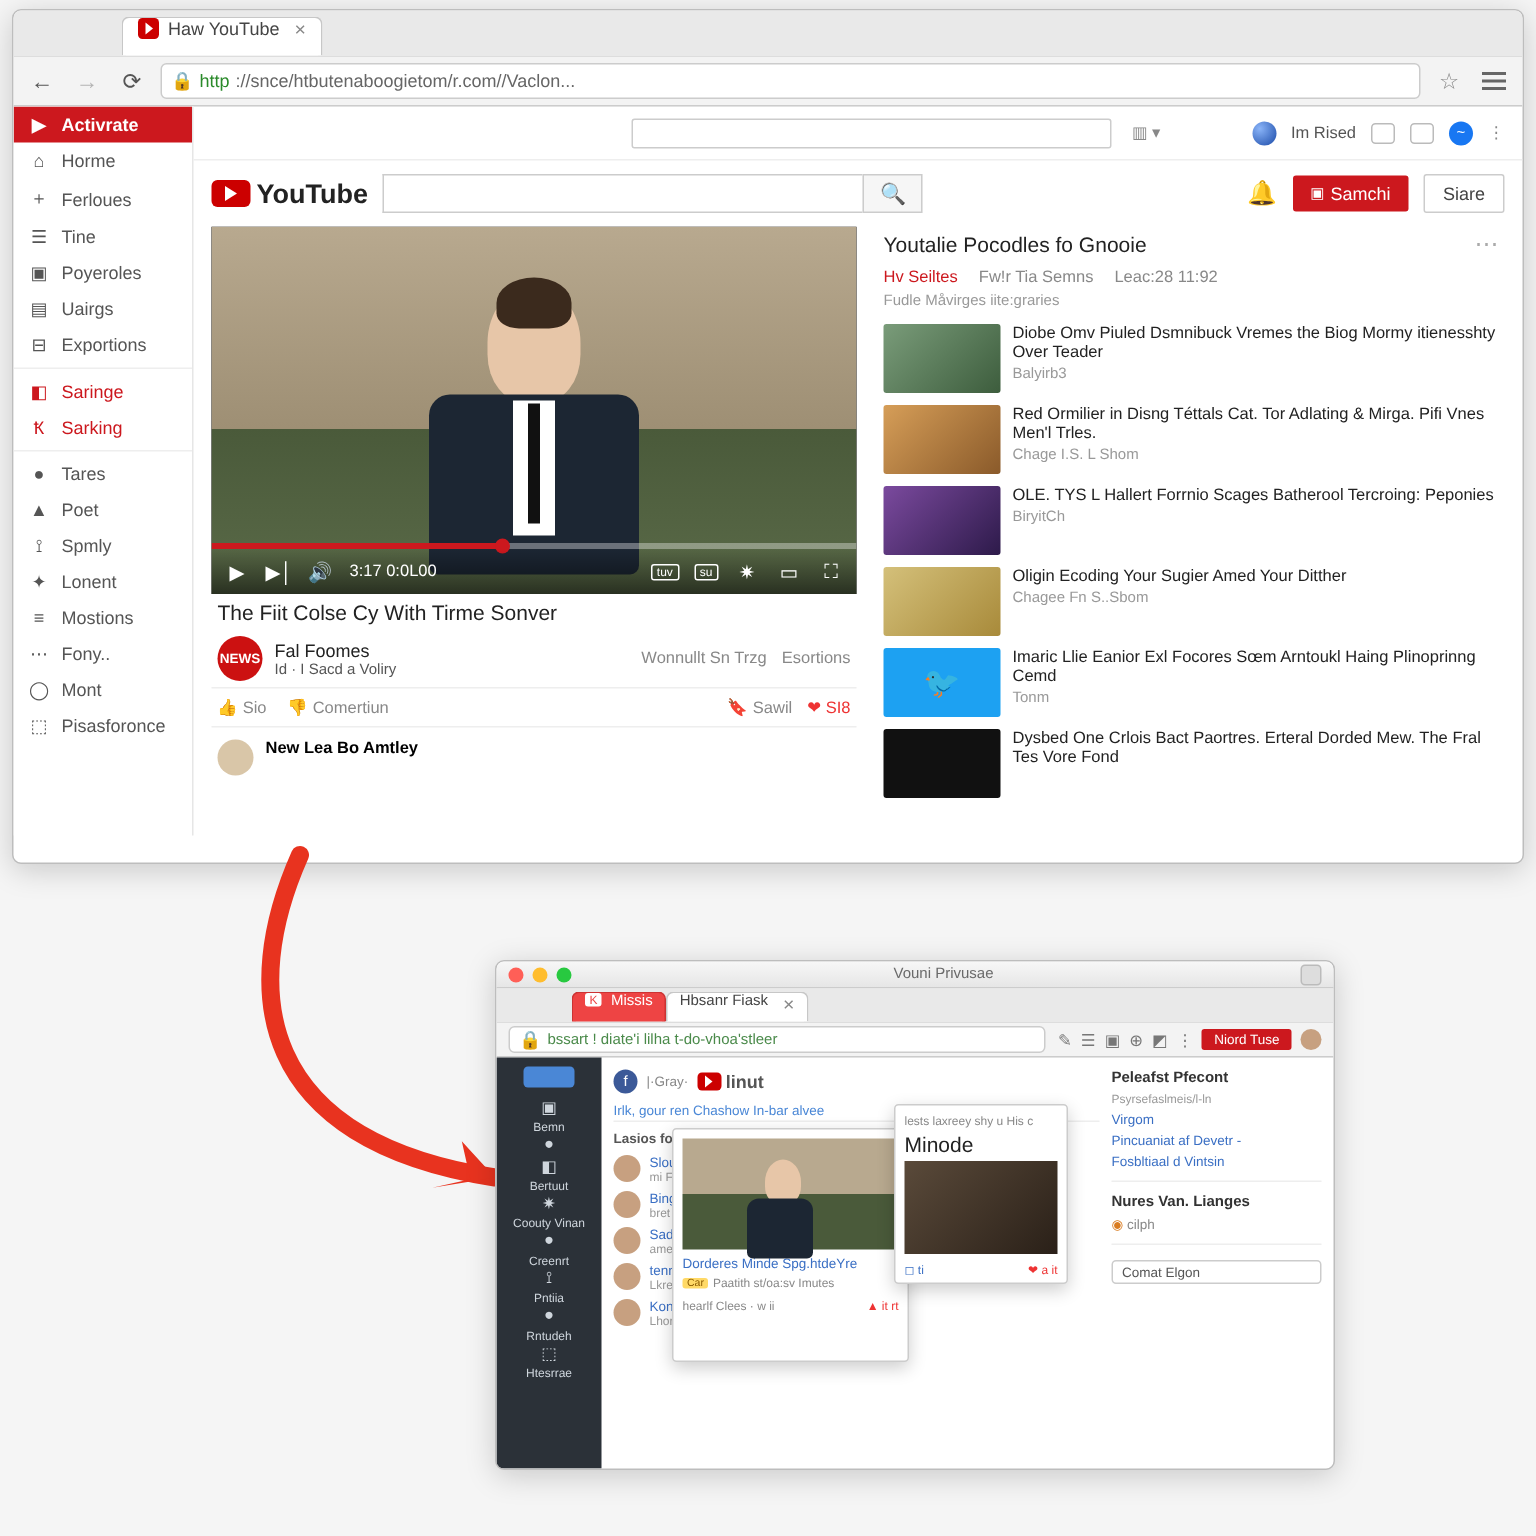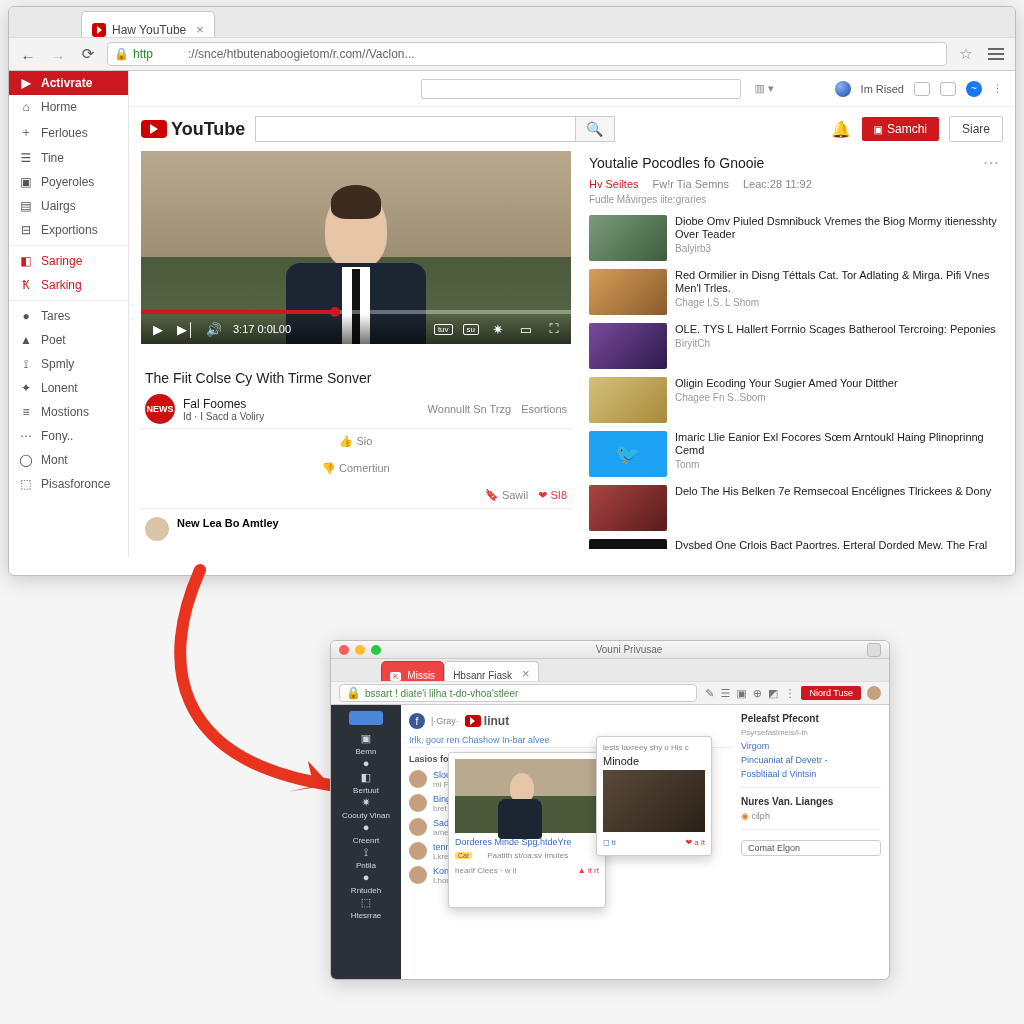--- a/index.html
+++ b/index.html
@@ -10,31 +10,31 @@
   .win-top { left: 8px; top: 6px; width: 1008px; height: 570px; }
 
   .titlebar { height: 20px; background: linear-gradient(#f7f7f7,#e6e6e6); border-bottom: 1px solid #ccc; display: flex; align-items: center; padding: 0 8px; font-size: 11px; color: #6a6a6a; }
   .traffic { display: flex; gap: 6px; margin-right: 10px; }
   .tl { width: 10px; height: 10px; border-radius: 50%; }
   .tl.r { background:#ff5f57; } .tl.y { background:#ffbd2e; } .tl.g { background:#28c940; }
   .titlebar .title { flex: 1; text-align: center; }
   .titlebar .right-dot { width: 14px; height: 14px; background:#ddd; border:1px solid #bbb; border-radius:3px; }
 
   .tabstrip { height: 30px; background: #e9e9e9; display: flex; align-items: flex-end; padding-left: 72px; }
-  .tab { height: 26px; background: #fff; border: 1px solid #c7c7c7; border-bottom: none; border-radius: 5px 5px 0 0; display: flex; align-items: flex-end; gap: 6px; padding: 0 10px; font-size: 12px; color: #444; }
+  .tab { height: 26px; background: #fff; border: 1px solid #c7c7c7; border-bottom: none; border-radius: 5px 5px 0 0; display: flex; align-items: flex-start; gap: 6px; padding: 0 10px; font-size: 12px; color: #444; }
   .favicon { width: 14px; height: 14px; background:#cc0000; border-radius: 3px; position: relative; }
   .favicon::after { content:""; position:absolute; left:5px; top:3px; border-left:5px solid #fff; border-top:4px solid transparent; border-bottom:4px solid transparent; }
   .tab .x { color:#888; font-size:13px; margin-left:4px; }
 
   .toolbar { height: 34px; background:#f3f3f3; border-top:1px solid #ddd; border-bottom:1px solid #ccc; display:flex; align-items:center; padding:0 8px; gap:8px; }
   .tbtn { width:22px; height:22px; display:flex; align-items:center; justify-content:center; color:#555; font-size:15px; border-radius:3px; }
   .url { flex:1; height:24px; background:#fff; border:1px solid #ccc; border-radius:4px; display:flex; align-items:center; padding:0 6px; font-size:12px; color:#555; gap:4px; }
   .url .lock { color:#2a8a2a; font-size:12px; }
   .url .txt { color:#2a8a2a; }
-  .url .rest { color:#666;margin-left:31px; }
+  .url .rest { color:#666; }
   .star { color:#888; }
   .burger { width:22px; height:22px; display:flex; flex-direction:column; justify-content:center; gap:3px; }
   .burger span { height:2px; background:#666; width:16px; margin:0 auto; }
 
   
   .site { display:flex; height:486px; }
   .sidebar { width:120px; background:#fff; border-right:1px solid #e6e6e6; font-size:12px; overflow:hidden; }
   .side-item { display:flex; align-items:center; gap:8px; padding:5px 10px; color:#555; }
   .side-item.red { background:#cc181e; color:#fff; font-weight:bold; }
   .side-item.accent { color:#cc181e; }
@@ -74,26 +74,26 @@
   .player .tie { position:absolute; left:66px; top:6px; width:8px; height:80px; background:#111; }
 
   .progress { position:absolute; left:0; right:0; bottom:30px; height:4px; background:rgba(255,255,255,.35); }
   .progress .bar { height:100%; width:45%; background:#cc181e; position:relative; }
   .progress .bar::after { content:""; position:absolute; right:-5px; top:-3px; width:10px; height:10px; background:#cc181e; border-radius:50%; }
   .controls { position:absolute; left:0; right:0; bottom:0; height:30px; display:flex; align-items:center; color:#fff; padding:0 8px; gap:10px; font-size:11px; background:linear-gradient(transparent, rgba(0,0,0,.55)); }
   .controls .cbtn { width:18px; text-align:center; font-size:13px; }
   .controls .right { margin-left:auto; display:flex; gap:10px; align-items:center; }
   .pill { border:1px solid #fff; padding:0 3px; font-size:8px; border-radius:2px; }
 
-  .vtitle { font-size:14px; color:#222; padding:26px 4px 6px; }
+  .vtitle { font-size:14px; color:#222; padding:4px 4px 6px; }
   .chrow { display:flex; align-items:center; gap:8px; padding:2px 4px 4px; font-size:11px; border-bottom:1px solid #eee; }
   .chrow .avatar { width:30px; height:30px; border-radius:50%; background:#c11; color:#fff; display:flex; align-items:center; justify-content:center; font-size:9px; font-weight:bold; }
   .chrow .meta { display:flex; flex-direction:column; color:#555; }
   .chrow .actions { margin-left:auto; display:flex; gap:10px; color:#888; }
-  .likebar { display:flex; align-items:center; gap:14px; padding:6px 4px; font-size:11px; color:#888; border-bottom:1px solid #eee;flex-direction:column; }
+  .likebar { display:flex; align-items:center; gap:14px; padding:6px 4px; font-size:11px; color:#888; border-bottom:1px solid #eee; }
   .likebar .right { margin-left:auto; display:flex; gap:10px; align-items:center; }
   .heart { color:#e33; }
   .comment { display:flex; gap:8px; padding:8px 4px; font-size:11px; }
   .comment .av { width:24px; height:24px; border-radius:50%; background:#d9c6a8; }
 
   .col-side { flex:1; display:flex; flex-direction:column; overflow:hidden; }
   .col-side .sec-title { font-size:14px; color:#222; padding:2px 4px; display:flex; justify-content:space-between; align-items:center; }
   .col-side .subtabs { display:flex; gap:14px; font-size:11px; padding:4px; color:#888; }
   .col-side .subtabs .sel { color:#cc181e; }
   .col-side .note { font-size:10px; color:#999; padding:0 4px 6px; }
@@ -394,27 +394,20 @@
                 </div>
               </div>
               <div class="suggest">
                 <div class="thumb c5">🐦</div>
                 <div>
                   <div class="t">Imaric Llie Eanior Exl Focores Sœm Arntoukl Haing Plinoprinng Cemd</div>
                   <div class="m">Tonm</div>
                 </div>
               </div>
               <div class="suggest">
-                <div class="thumb c6"></div>
-                <div>
-                  <div class="t">Delo The His Belken 7e Remsecoal Encélignes Tlrickees &amp; Dony</div>
-                  <div class="m"></div>
-                </div>
-              </div>
-              <div class="suggest">
                 <div class="thumb c7"></div>
                 <div>
                   <div class="t">Dysbed One Crlois Bact Paortres. Erteral Dorded Mew. The Fral Tes Vore Fond</div>
                 </div>
               </div>
             </div>
 
         </div>
       </div>
     </div>
@@ -567,30 +560,30 @@
     </div>
   </div>
 </div>
 
 <div class="mini-card card1">
   <div class="cimg">
       <div class="h"></div>
       <div class="b"></div>
     </div>
   <div style="color:#3a6fc4">Dorderes Minde Spg.htdeYre</div>
-  <div style="display:flex;align-items:center;gap:12px;margin-top:4px">
+  <div style="display:flex;align-items:center;gap:0;margin-top:4px">
     <span class="badge-tiny">Car</span>
     <span style="color:#888;font-size:8px">Paatith st/oa:sv Imutes</span>
   </div>
   <div style="display:flex;justify-content:space-between;margin-top:6px;font-size:8px;color:#888">
     <span>hearlf Clees · w ii</span>
     <span style="color:#e33">▲ it rt</span>
   </div>
 </div>
 <div class="mini-card card2">
   <div style="color:#888;font-size:8px;margin-bottom:3px">lests laxreey shy u His c</div>
-  <div style="font-size:11px;color:#222;margin-bottom:3px">Minode</div>
+  <div style="font-size:14px;color:#222;margin-bottom:3px">Minode</div>
   <div class="cimg" style="height:62px;background:linear-gradient(135deg,#5a4a3a,#2a2018)"></div>
   <div style="display:flex;justify-content:space-between;margin-top:6px;font-size:8px">
     <span style="color:#3a6fc4">◻ ti</span>
     <span style="color:#e33">❤ a it</span>
   </div>
 </div>
 
 </body></html>

